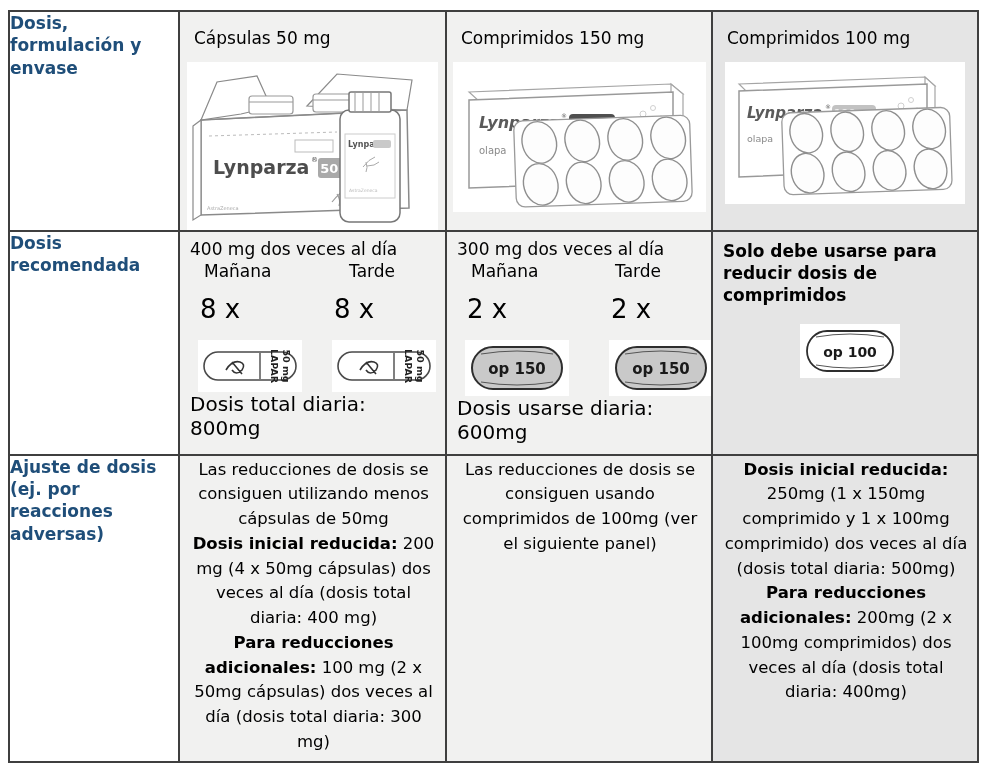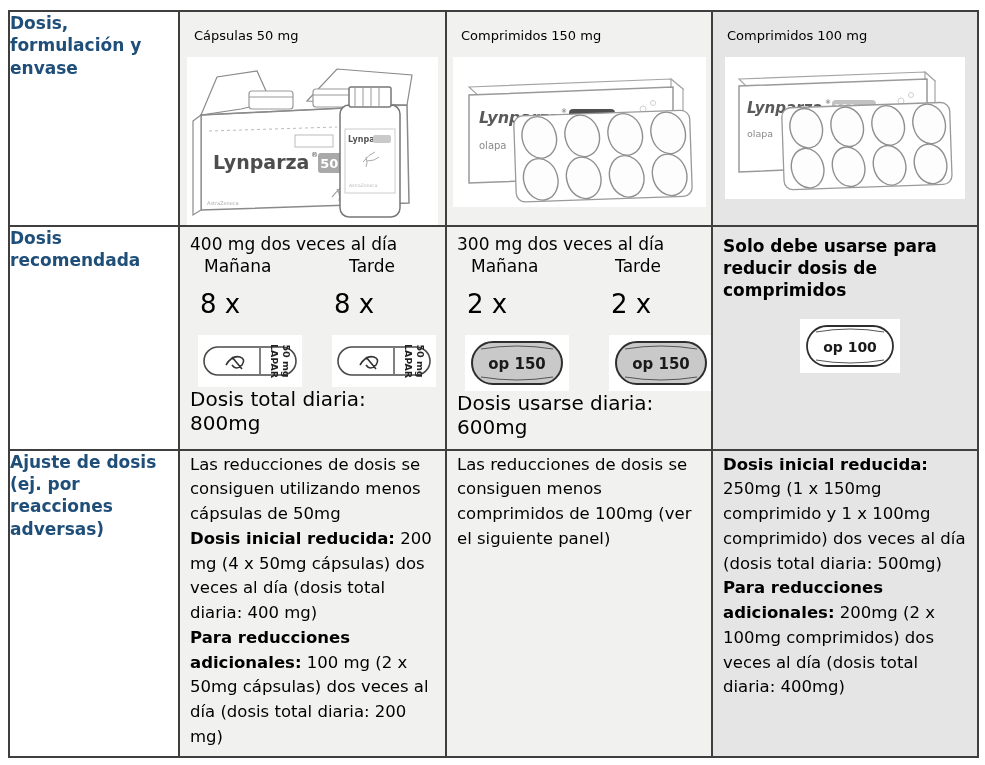--- a/index.html
+++ b/index.html
@@ -4,32 +4,32 @@
 <style>
   html,body{margin:0;padding:0;background:#ffffff;width:985px;height:765px;overflow:hidden;}
   body{font-family:"DejaVu Sans","Liberation Sans",sans-serif;color:#000;}
   table.dose{border-collapse:collapse;table-layout:fixed;width:969px;margin:10px 0 0 8px;}
   table.dose td, table.dose th{border:2px solid #3f3f3f;vertical-align:top;padding:0;overflow:hidden;}
   table.dose{border:2px solid #7f7f7f;}
   th.rowhead{background:#ffffff;vertical-align:middle;text-align:left;padding:6px 10px;
              color:#1F4E79;font-weight:bold;font-size:17px;line-height:1.32;}
   td.light{background:#f1f1f0;}
   td.dark{background:#e5e5e5;}
-  .colhead{font-size:13px;padding:16px 24px 6px 14px;}
+  .colhead{font-size:17px;padding:16px 24px 6px 14px;}
   .plate{background:#ffffff;margin:8px auto 0 auto;}
   .cellflex{display:flex;flex-direction:column;height:100%;box-sizing:border-box;padding:4px 8px 8px 10px;}
   .dose-line{font-size:17px;line-height:1.35;padding-top:2px;}
   .mt-row{display:flex;justify-content:space-between;font-size:17px;padding:0 42px 0 14px;}
   .pill-row{display:flex;gap:30px;padding:14px 0 0 8px;}
   .pill-row.center{justify-content:center;padding-top:18px;}
   .pill-col{display:flex;flex-direction:column;}
   .count{font-size:26px;line-height:1.1;padding-bottom:16px;padding-left:2px;}
   .total{font-size:20px;margin-top:auto;padding-bottom:2px;}
   .note{font-weight:bold;font-size:17px;line-height:1.3;padding-top:4px;}
-  .adj{font-size:16.5px;line-height:1.5;padding:2px 8px 6px 10px;}
+  .adj{font-size:16.5px;line-height:1.5;padding:2px 8px 6px 10px;text-align:center;}
   .adj p{margin:0;}
   .b{font-weight:bold;}
   svg text{font-family:"DejaVu Sans","Liberation Sans",sans-serif;}
 </style>
 </head>
 <body>
 
 <table class="dose">
   <colgroup>
     <col style="width:170px">
@@ -244,27 +244,27 @@
     </td>
   </tr>
 
   <tr style="height:301px">
     <th class="rowhead">Ajuste de dosis (ej. por reacciones adversas)</th>
 
     <td class="light">
       <div class="adj">
         <p><span>Las reducciones de dosis se consiguen utilizando menos cápsulas de 50mg</span></p>
         <p><span class="b">Dosis inicial reducida:</span><span> 200 mg (4 x 50mg cápsulas) dos veces al día (dosis total diaria: 400 mg)</span></p>
-        <p><span class="b">Para reducciones adicionales:</span><span> 100 mg (2 x 50mg cápsulas) dos veces al día (dosis total diaria: 200 mg)</span></p>
+        <p><span class="b">Para reducciones adicionales:</span><span> 100 mg (2 x 50mg cápsulas) dos veces al día (dosis total diaria: 300 mg)</span></p>
       </div>
     </td>
 
     <td class="light">
       <div class="adj">
-        <p><span>Las reducciones de dosis se consiguen menos comprimidos de 100mg (ver el siguiente panel)</span></p>
+        <p><span>Las reducciones de dosis se consiguen usando comprimidos de 100mg (ver el siguiente panel)</span></p>
       </div>
     </td>
 
     <td class="dark">
       <div class="adj">
         <p><span class="b">Dosis inicial reducida:</span><span> 250mg (1 x 150mg comprimido y 1 x 100mg comprimido) dos veces al día (dosis total diaria: 500mg)</span></p>
         <p><span class="b">Para reducciones adicionales:</span><span> 200mg (2 x 100mg comprimidos) dos veces al día (dosis total diaria: 400mg)</span></p>
       </div>
     </td>
   </tr>

